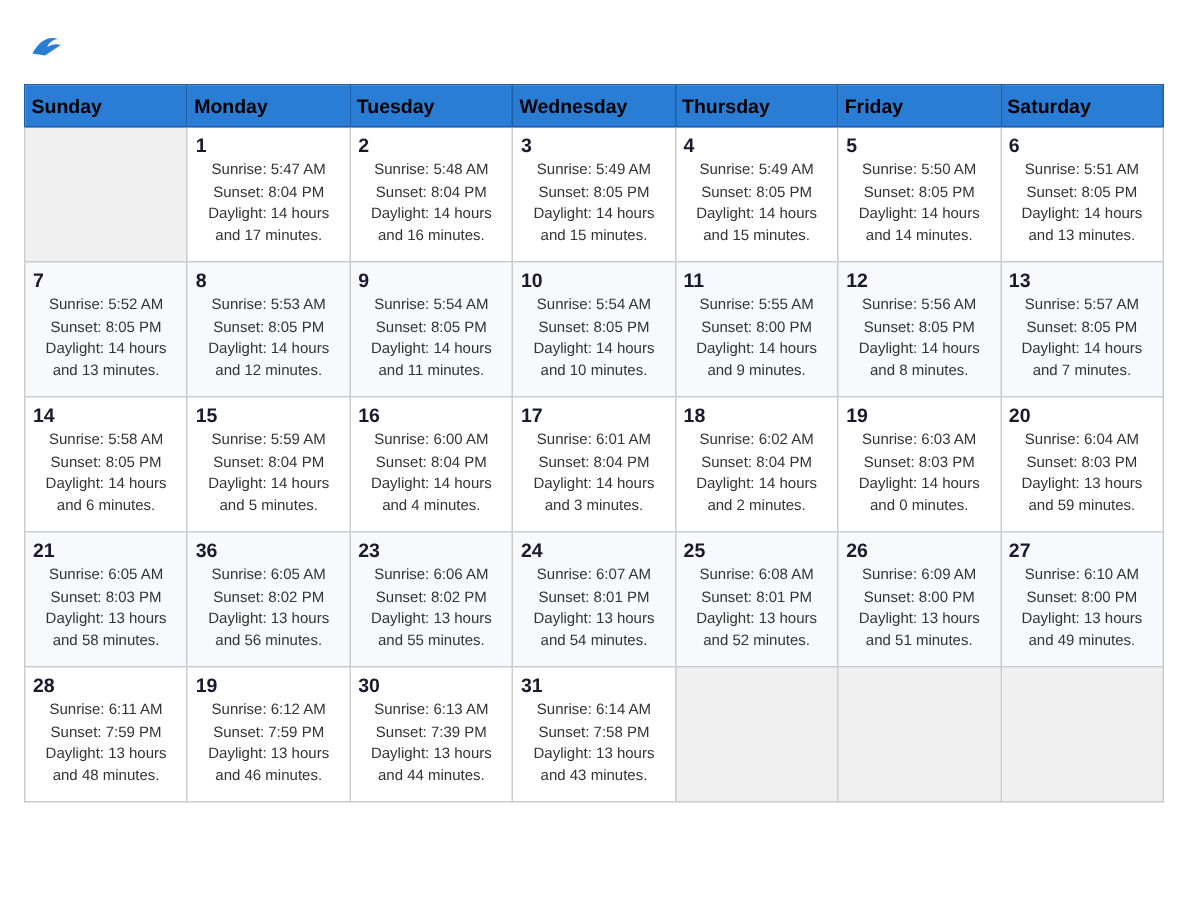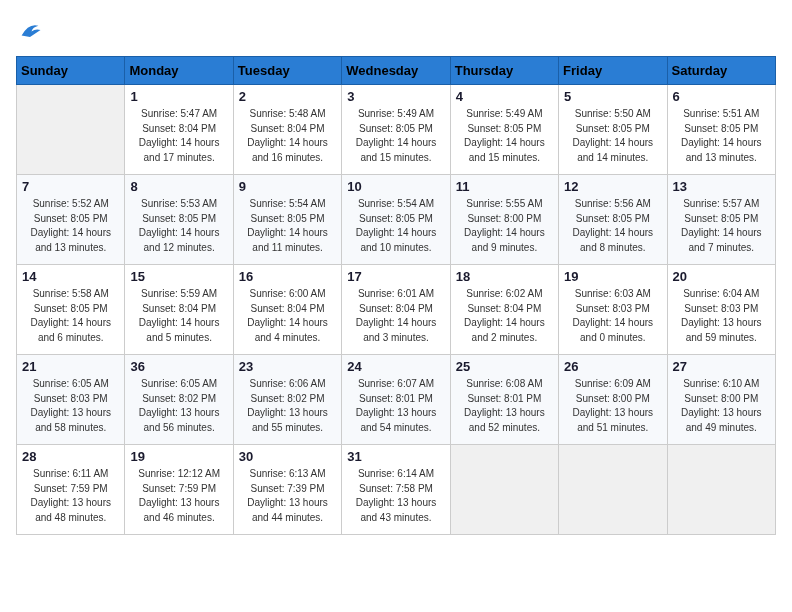--- a/index.html
+++ b/index.html
@@ -314,21 +314,21 @@
       <tr>
         <td>
           <div class="day-num">28</div>
           <div class="day-info">Sunrise: 6:11 AM
 Sunset: 7:59 PM
 Daylight: 13 hours
 and 48 minutes.</div>
         </td>
         <td>
           <div class="day-num">19</div>
-          <div class="day-info">Sunrise: 12:12 AM
+          <div class="day-info">Sunrise: 6:12 AM
 Sunset: 7:59 PM
 Daylight: 13 hours
 and 46 minutes.</div>
         </td>
         <td>
           <div class="day-num">30</div>
           <div class="day-info">Sunrise: 6:13 AM
 Sunset: 7:39 PM
 Daylight: 13 hours
 and 44 minutes.</div>

